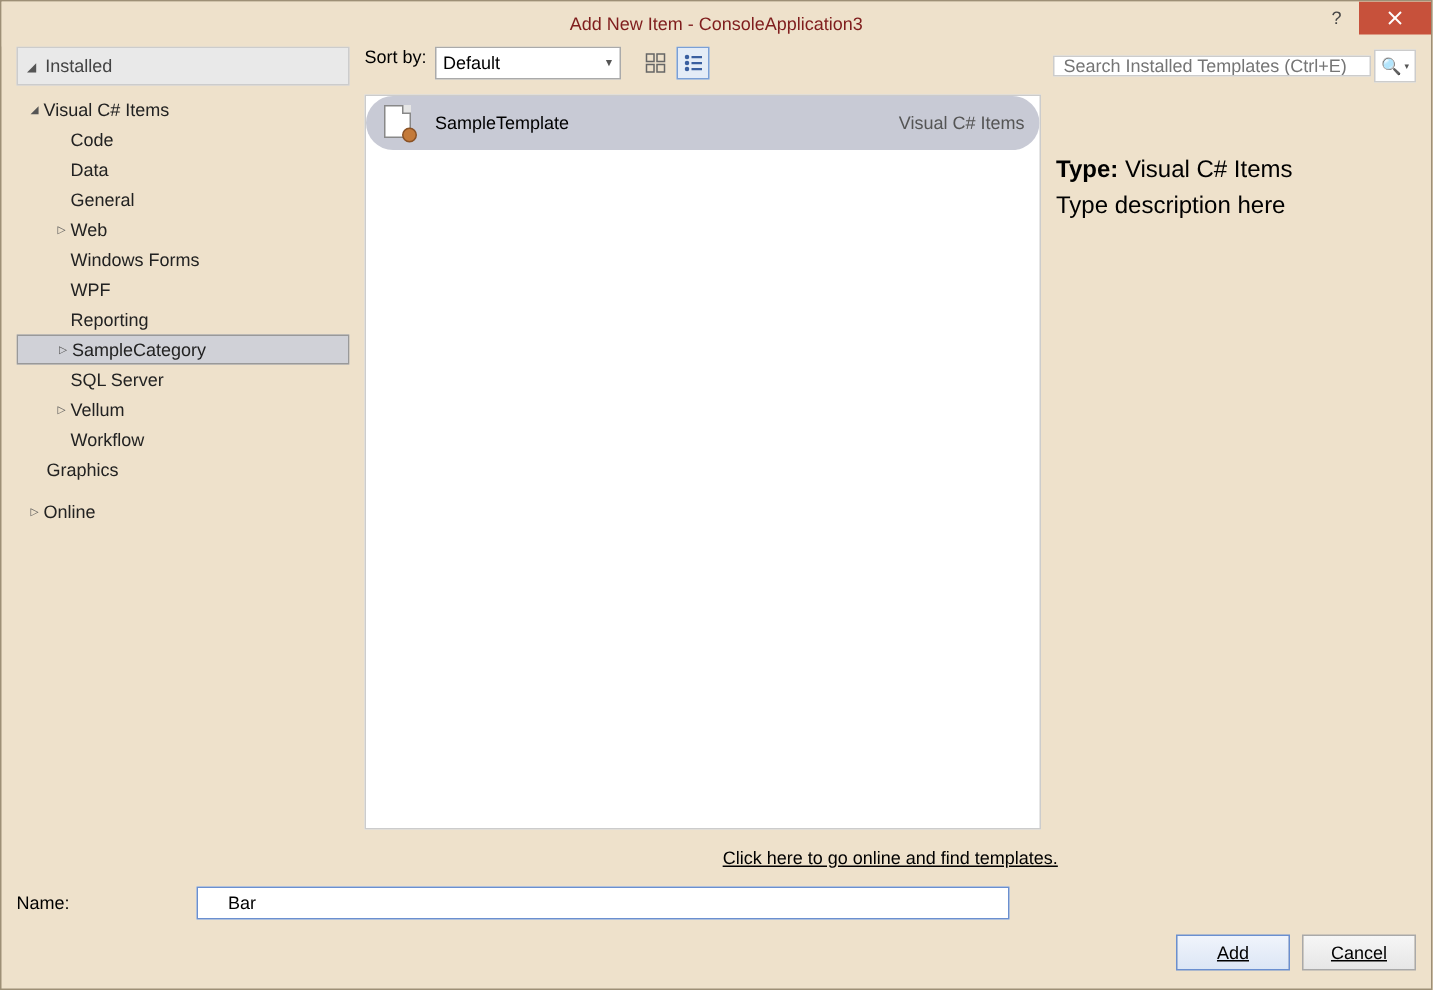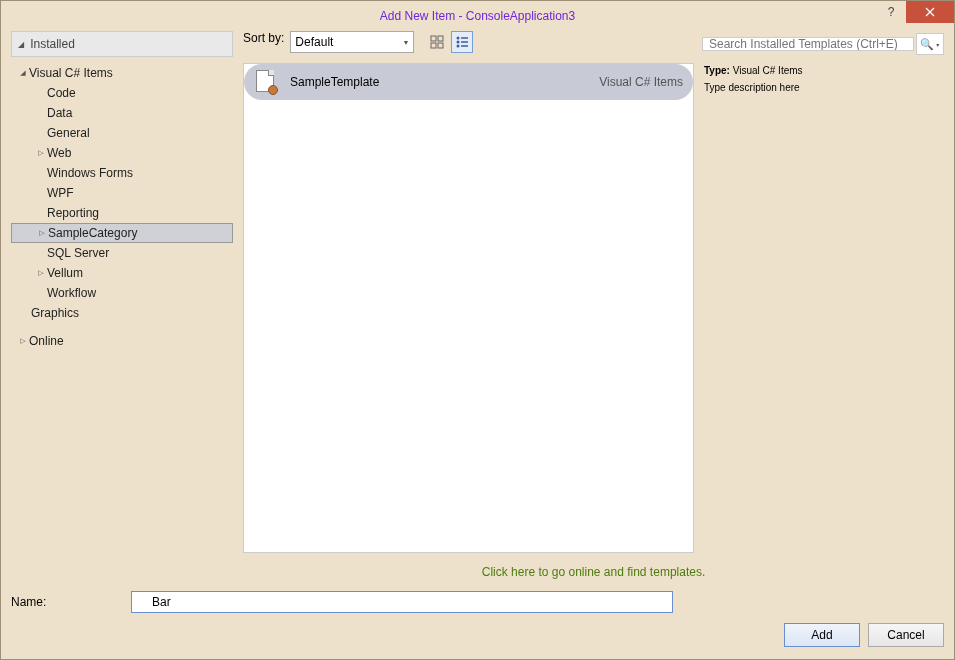--- a/index.html
+++ b/index.html
@@ -1,19 +1,19 @@
 <!DOCTYPE html>
 <html><head>
   <meta charset="utf-8">
   <style>
     * { box-sizing: border-box; margin: 0; padding: 0; font-family: "Segoe UI", Tahoma, sans-serif; }
     body { width: 955px; height: 660px; background: #eee1cb; border: 1px solid #9d8f76; overflow: hidden; display: flex; flex-direction: column; }
     
     .titlebar { height: 30px; background: #eee1cb; display: flex; align-items: center; justify-content: center; position: relative; }
-    .titlebar-text { font-size: 12px; color: #6d28d9; }
+    .titlebar-text { font-size: 12px; color: #7f1d1d; }
     .titlebar-controls { position: absolute; right: 0; top: 0; display: flex; height: 22px; }
     .help-btn { width: 30px; height: 22px; display: flex; align-items: center; justify-content: center; font-size: 12px; color: #444; cursor: pointer; }
     .close-btn { width: 48px; height: 22px; background: #c7513b; color: #fff; display: flex; align-items: center; justify-content: center; font-size: 15px; cursor: pointer; }
     
     .content { flex: 1; display: flex; flex-direction: column; padding: 0 10px 10px 10px; }
     
     .main-area { display: flex; flex: 1; gap: 0; min-height: 0; }
     
     .sidebar { width: 222px; display: flex; flex-direction: column; }
     .sidebar-header { height: 26px; background: #e9e9e9; border: 1px solid #ccc; display: flex; align-items: center; padding-left: 6px; font-size: 12px; color: #444; gap: 6px; }
@@ -44,33 +44,33 @@
     .template-list { flex: 1; background: #fff; border: 1px solid #ccc; overflow: auto; }
     .template-row { height: 36px; display: flex; align-items: center; padding: 0 10px; font-size: 12px; cursor: pointer; border-radius: 18px; }
     .template-row.selected { background: #c8cad5; }
     .template-icon { width: 24px; height: 24px; margin-right: 12px; position: relative; }
     .template-icon .page { width: 18px; height: 22px; background: #fff; border: 1px solid #888; position: absolute; top: 0; left: 2px; }
     .template-icon .corner { width: 6px; height: 6px; background: #e6e6e6; border-left: 1px solid #888; border-bottom: 1px solid #888; position: absolute; top: 0; right: 4px; }
     .template-icon .gear { width: 10px; height: 10px; border-radius: 50%; background: #c47a3a; position: absolute; bottom: -1px; right: 0px; border: 1px solid #8a5226; }
     .template-name { flex: 1; }
     .template-lang { color: #555; }
     
-    .details { width: 240px; font-size: 10px; padding-top: 2px; }
+    .details { width: 240px; font-size: 16px; padding-top: 2px; margin-top: 40px; }
     .detail-line { margin-bottom: 6px; }
     .detail-line b { font-weight: 600; }
     
     .online-link { text-align: center; padding: 12px 0 8px 0; font-size: 12px; }
-    .online-link a { color: #4d7c0f; cursor: pointer; }
+    .online-link a { color: #000000; text-decoration: underline; cursor: pointer; }
     
     .name-row { display: flex; align-items: center; padding: 4px 0 10px 0; font-size: 12px; gap: 10px; }
     .name-row label { width: 110px; }
     .name-input { width: 542px; height: 22px; border: 1px solid #6a8fd0; padding: 0 20px; font-size: 12px; background: #fff; }
     
     .buttons { display: flex; justify-content: flex-end; gap: 8px; padding-bottom: 2px; }
-    .btn { width: 76px; height: 24px; border: 1px solid #a9a9a9; background: linear-gradient(#f6f6f6,#e6e6e6); font-size: 12px; cursor: pointer; }
+    .btn { width: 76px; height: 24px; border: 1px solid #a9a9a9; background: linear-gradient(#f6f6f6,#e6e6e6); font-size: 12px; cursor: pointer; text-decoration: underline; }
     .btn.primary { border: 1px solid #6a8fd0; background: linear-gradient(#f0f4fb,#dce6f5); }
     
     svg { display: block; }
   </style>
 </head>
 <body>
 
 <div class="titlebar">
   <span class="titlebar-text">Add New Item - ConsoleApplication3</span>
   <div class="titlebar-controls">

